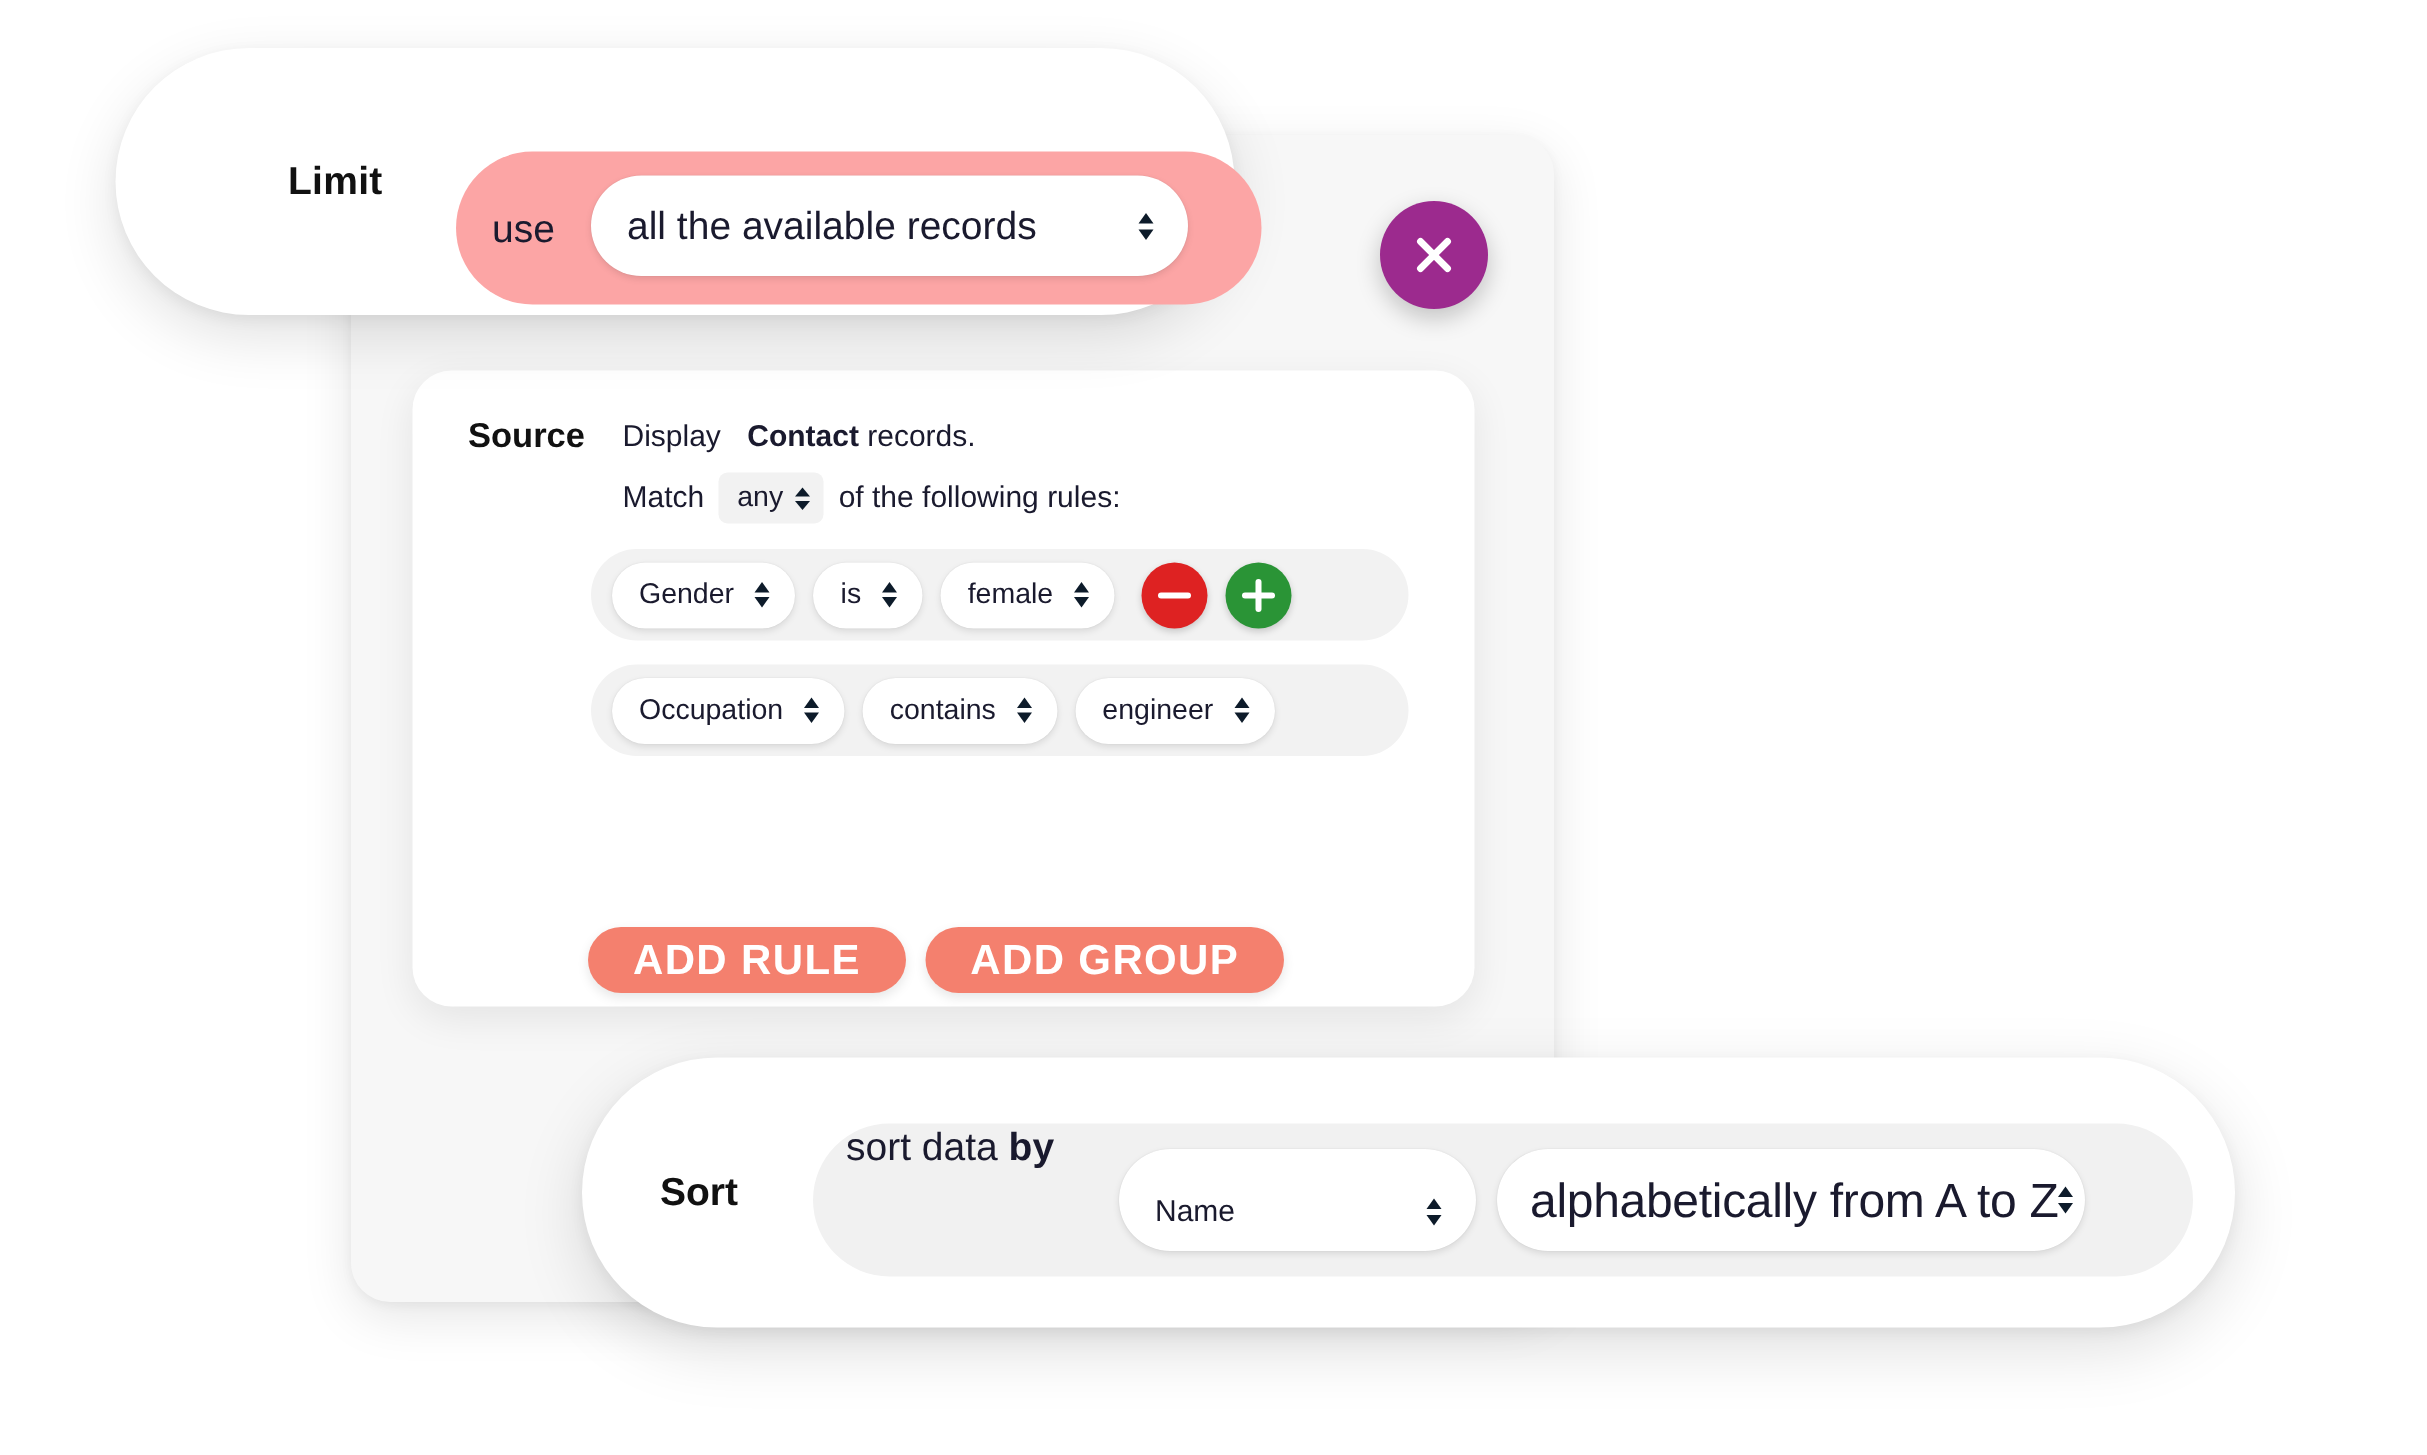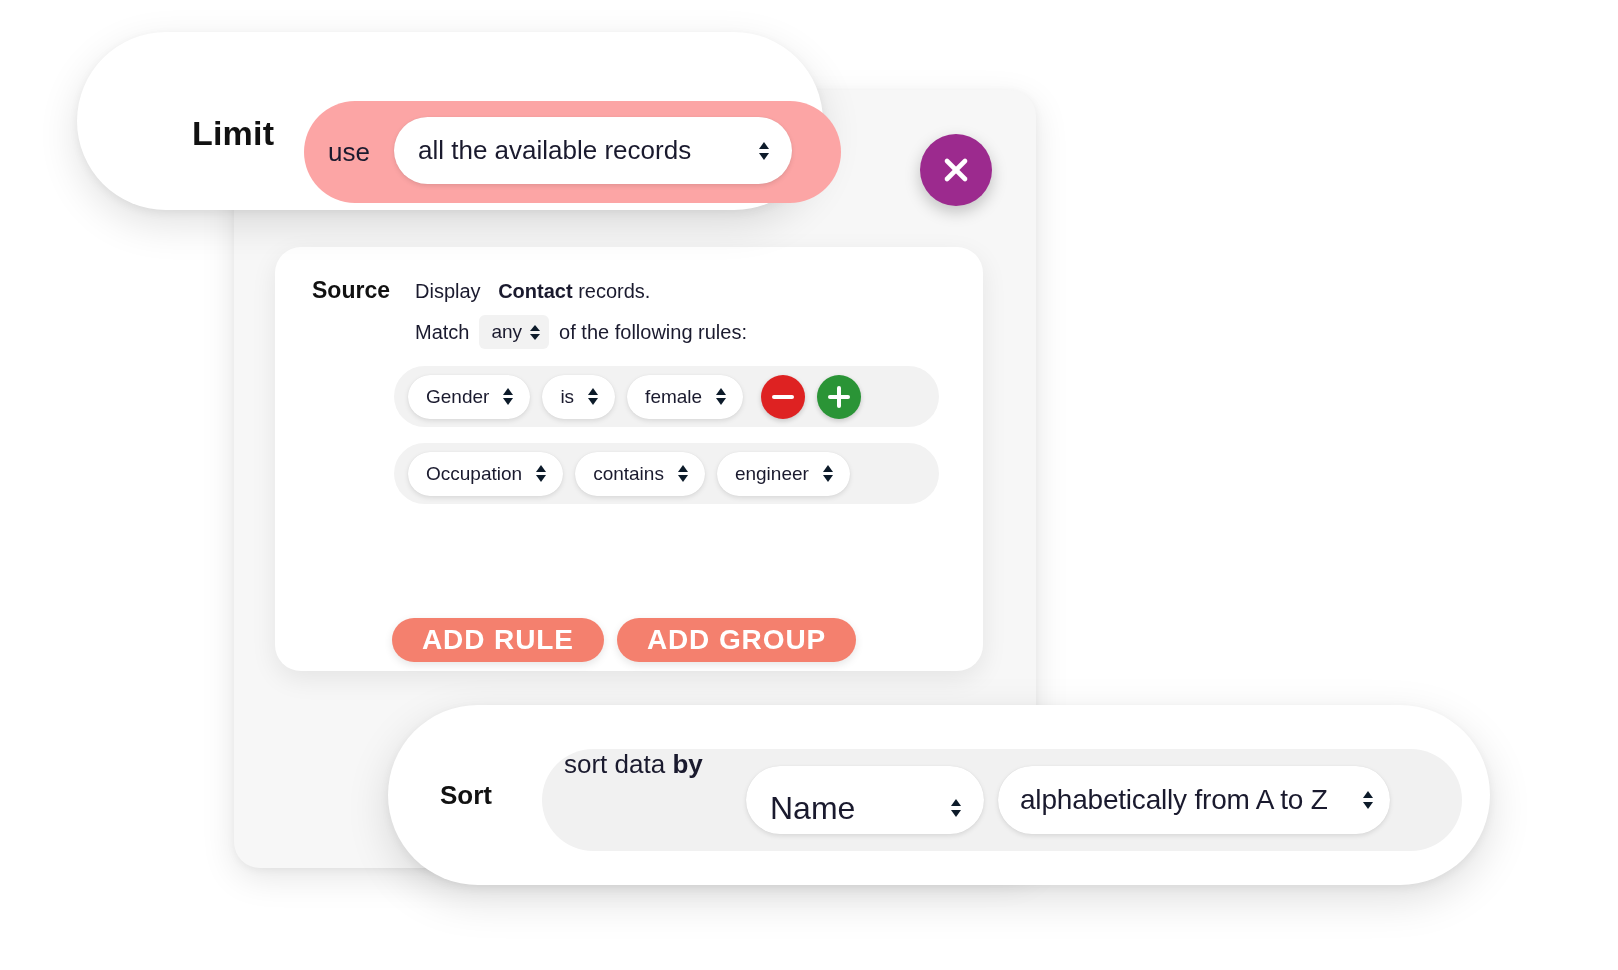--- a/index.html
+++ b/index.html
@@ -78,25 +78,24 @@
                 0 3px 10px rgba(0,0,0,0.06);
     display: flex;
     align-items: center;
     z-index: 6;
   }
   .limit-title {
     position: absolute;
     left: 115px;
     top: 50%;
     transform: translateY(-50%);
-    font-size: 34px;
+    font-size: 26px;
     font-weight: bold;
     color: #111;
     letter-spacing: 0.2px;
-    margin-top: 12px;
   }
   .limit-track {
     position: absolute;
     left: 227px;
     top: 69px;
     width: 537px;
     height: 102px;
     background: #fca5a5;
     border-radius: 999px;
     display: flex;
@@ -296,30 +295,30 @@
     white-space: nowrap;
   }
   .sort-by b { font-weight: bold; }
   .sort-sel-name {
     position: absolute;
     left: 204px;
     top: 17px;
     width: 238px;
     height: 68px;
     padding: 16px 22px 0 24px;
-    font-size: 32px;
+    font-size: 20px;
   }
   .sort-sel-dir {
     position: absolute;
     left: 456px;
     top: 17px;
     width: 392px;
     height: 68px;
     padding: 0 16px 0 22px;
-    font-size: 28px;
+    font-size: 32px;
   }
   .sort-sel-dir .sel-label { letter-spacing: -0.2px; }
 </style>
 </head>
 <body>
 
 <div id="stage">
 
   <div class="bg-card"></div>
 

